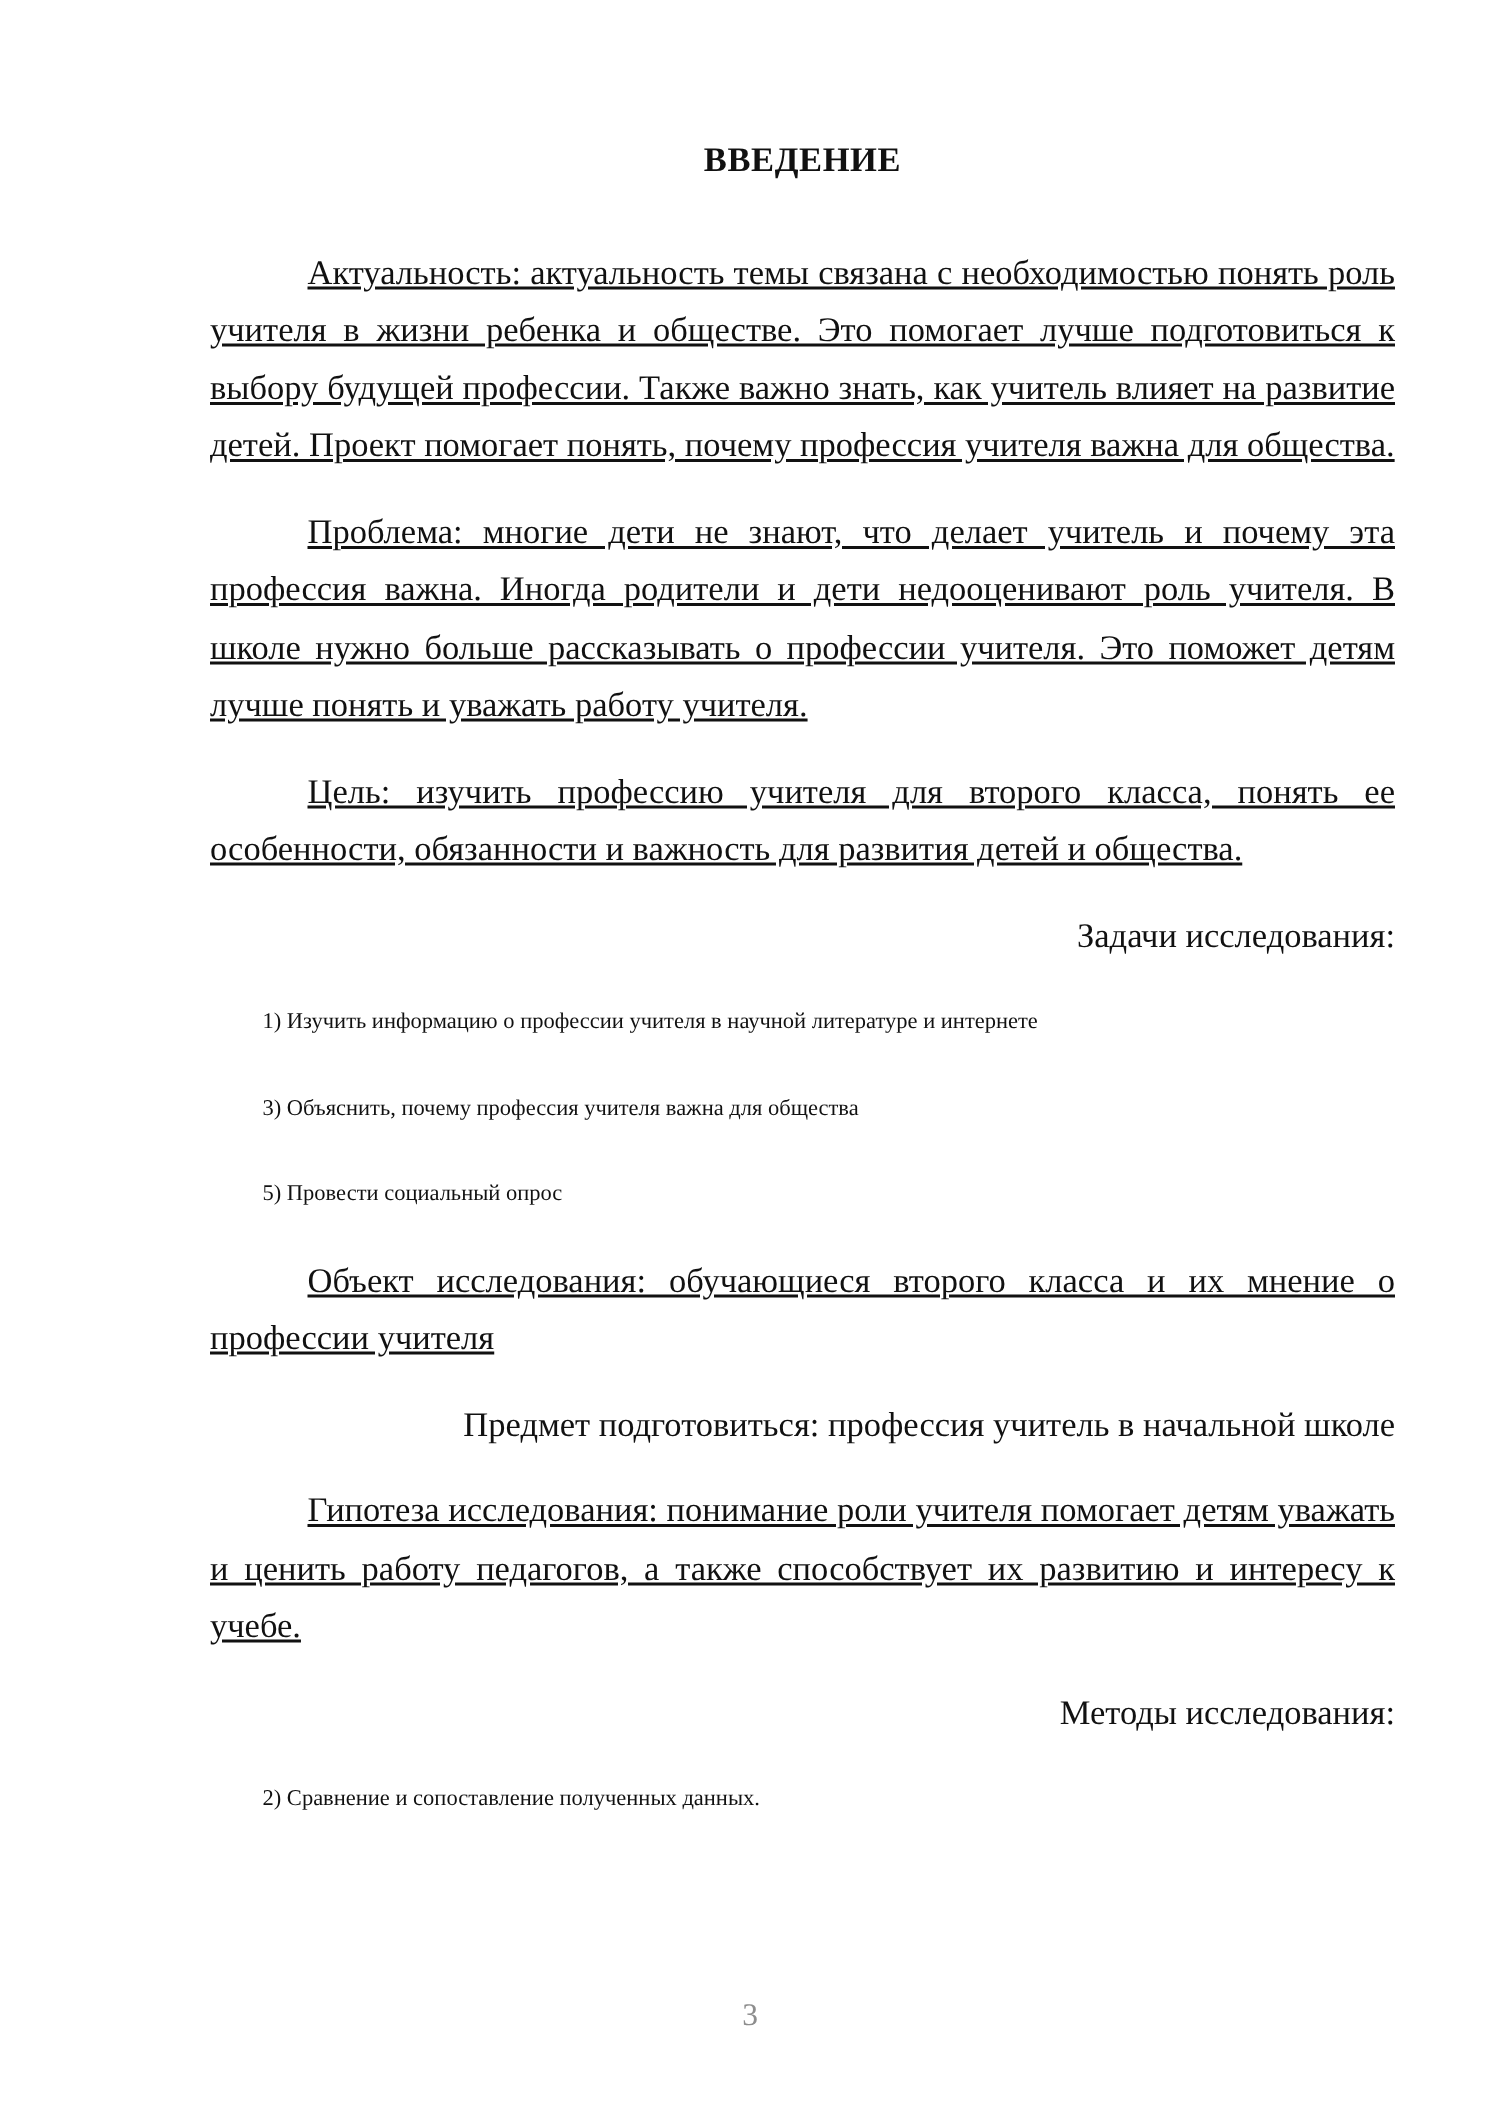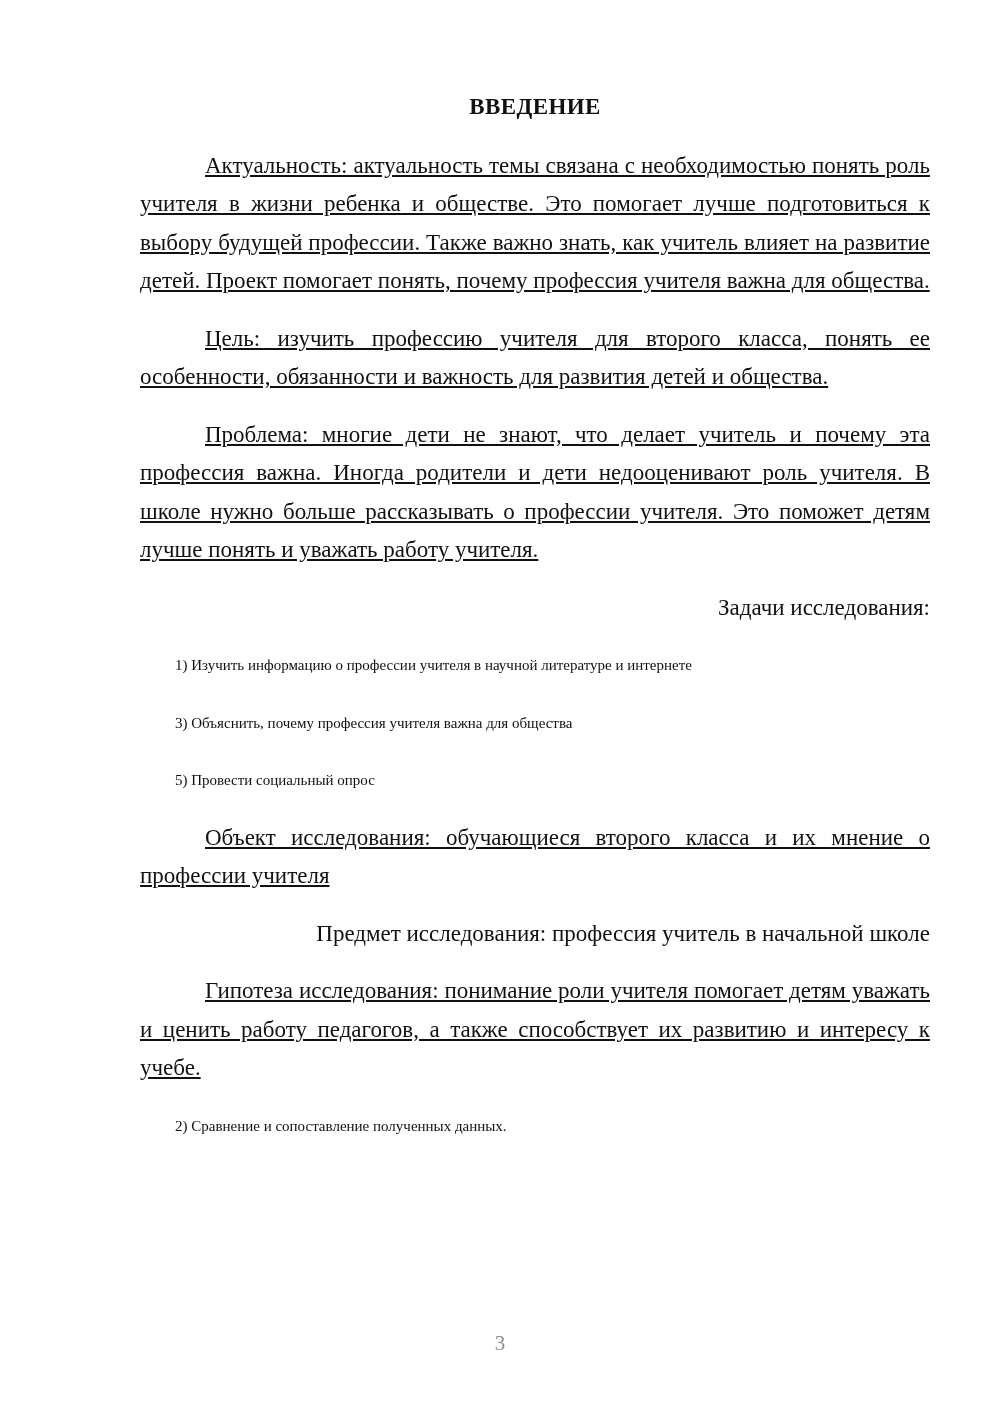--- a/index.html
+++ b/index.html
@@ -24,21 +24,21 @@
     left: 140px;
     top: 88px;
     width: 790px;
   }
   .doc-title {
     font-size: 23px;
     font-weight: bold;
     text-align: center;
     letter-spacing: 0.4px;
     line-height: 38.5px;
-    margin: 0 0 20px 0;
+    margin: 0 0 36px 0;
   }
   .para {
     font-size: 23px;
     line-height: 38.5px;
     text-align: justify;
     text-justify: inter-word;
     text-indent: 65px;
     margin: 0 0 19px 0;
     hyphens: none;
     text-decoration: underline;
@@ -74,40 +74,41 @@
 <body>
 
 <div class="page">
 
   <div class="content">
 
     <h1 class="doc-title">ВВЕДЕНИЕ</h1>
 
     <p class="para">Актуальность: актуальность темы связана с необходимостью понять роль учителя в жизни ребенка и обществе. Это помогает лучше подготовиться к выбору будущей профессии. Также важно знать, как учитель влияет на развитие детей. Проект помогает понять, почему профессия учителя важна для общества.</p>
 
+    <p class="para">Проблема: многие дети не знают, что делает учитель и почему эта профессия важна. Иногда родители и дети недооценивают роль учителя. В школе нужно больше рассказывать о профессии учителя. Это поможет детям лучше понять и уважать работу учителя.</p>
+
     <p class="para">Цель: изучить профессию учителя для второго класса, понять ее особенности, обязанности и важность для развития детей и общества.</p>
-
-    <p class="para">Проблема: многие дети не знают, что делает учитель и почему эта профессия важна. Иногда родители и дети недооценивают роль учителя. В школе нужно больше рассказывать о профессии учителя. Это поможет детям лучше понять и уважать работу учителя.</p>
 
     <p class="para-plain">Задачи исследования:</p>
 
     <p class="list-item">1) Изучить информацию о профессии учителя в научной литературе и интернете</p>
 
 
     <p class="list-item">3) Объяснить, почему профессия учителя важна для общества</p>
 
     <p class="list-item">5) Провести социальный опрос</p>
 
 
     <p class="para">Объект исследования: обучающиеся второго класса и их мнение о профессии учителя</p>
 
-    <p class="para-plain">Предмет исследования: профессия учитель в начальной школе</p>
+    <p class="para-plain">Предмет подготовиться: профессия учитель в начальной школе</p>
 
     <p class="para">Гипотеза исследования: понимание роли учителя помогает детям уважать и ценить работу педагогов, а также способствует их развитию и интересу к учебе.</p>
 
+    <p class="para-plain">Методы исследования:</p>
 
 
     <p class="list-item">2) Сравнение и сопоставление полученных данных.</p>
 
   </div>
 
   <div class="page-number">3</div>
 
 </div>
 

